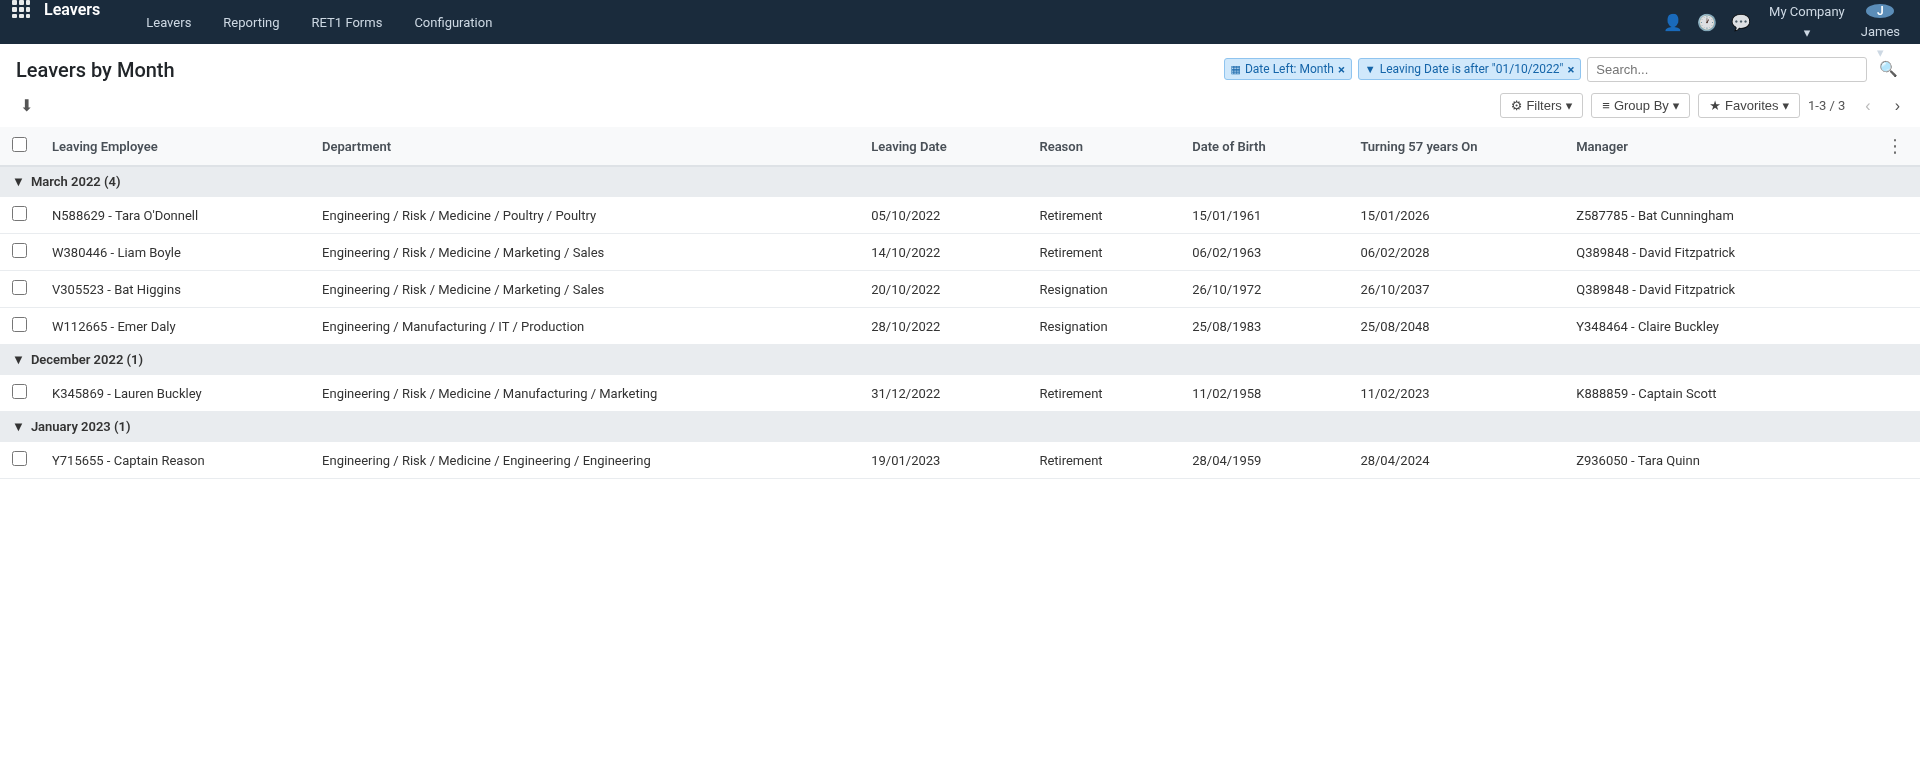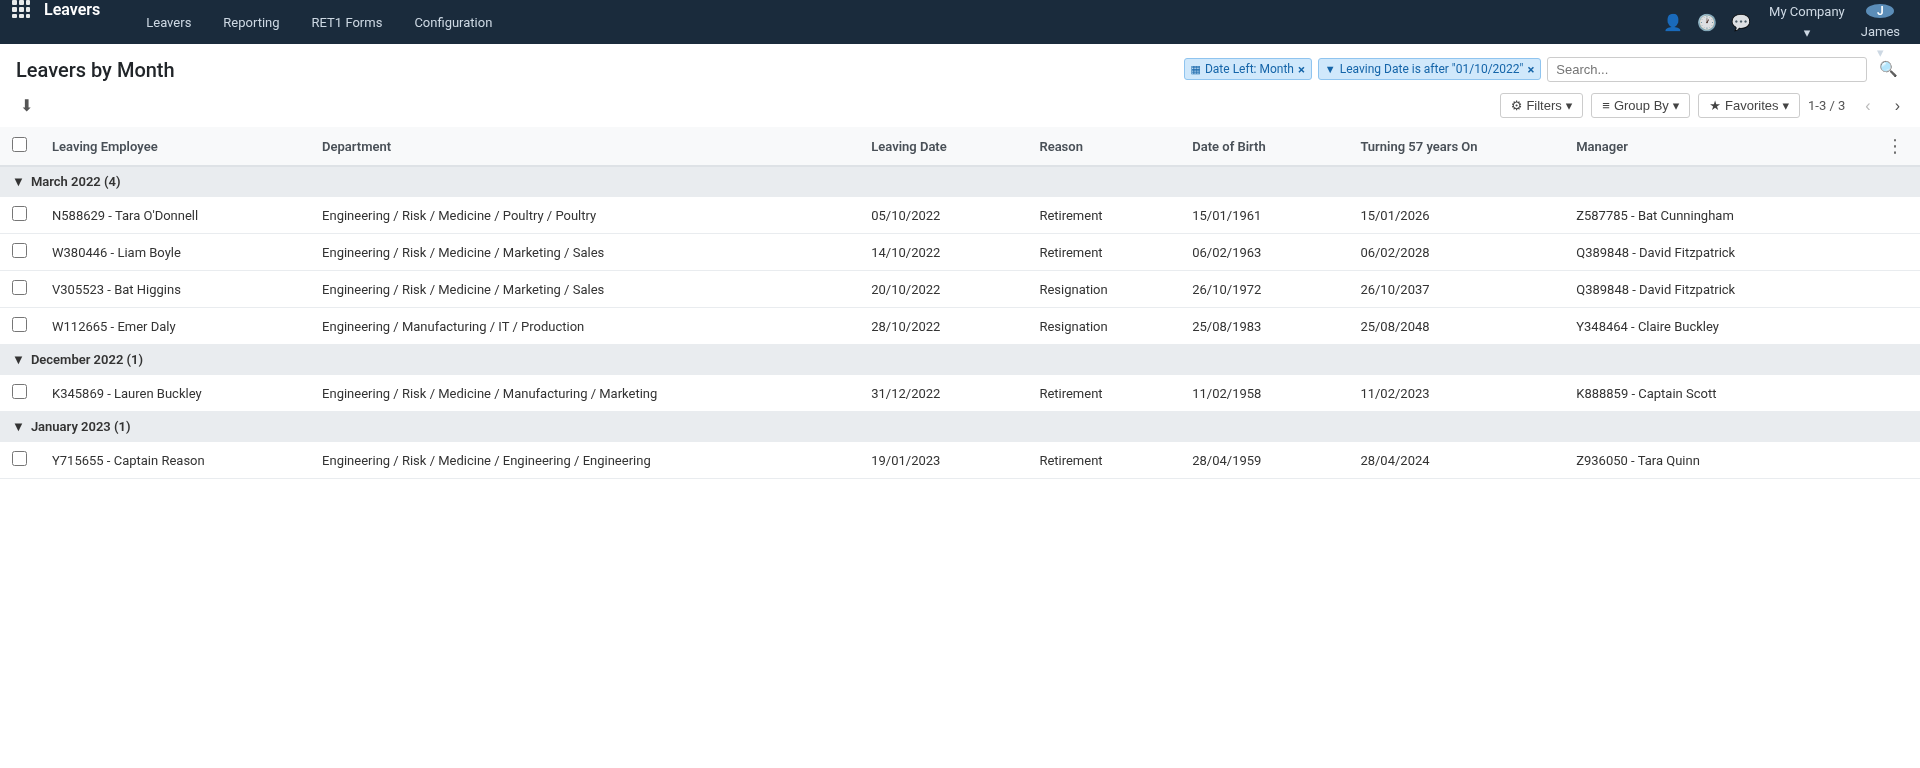--- a/index.html
+++ b/index.html
@@ -80,21 +80,21 @@
       gap: 4px;
       color: #1565a9;
     }
     .filter-tag .tag-icon { font-size: 11px; }
     .filter-tag .tag-close { cursor: pointer; font-weight: bold; font-size: 13px; line-height: 1; }
     .search-box {
       border: 1px solid #ccc;
       border-radius: 3px;
       padding: 4px 8px;
       font-size: 13px;
-      width: 320px;
+      width: 280px;
       outline: none;
     }
     .search-btn {
       background: none;
       border: none;
       cursor: pointer;
       font-size: 15px;
       color: #666;
       padding: 4px 6px;
     }

